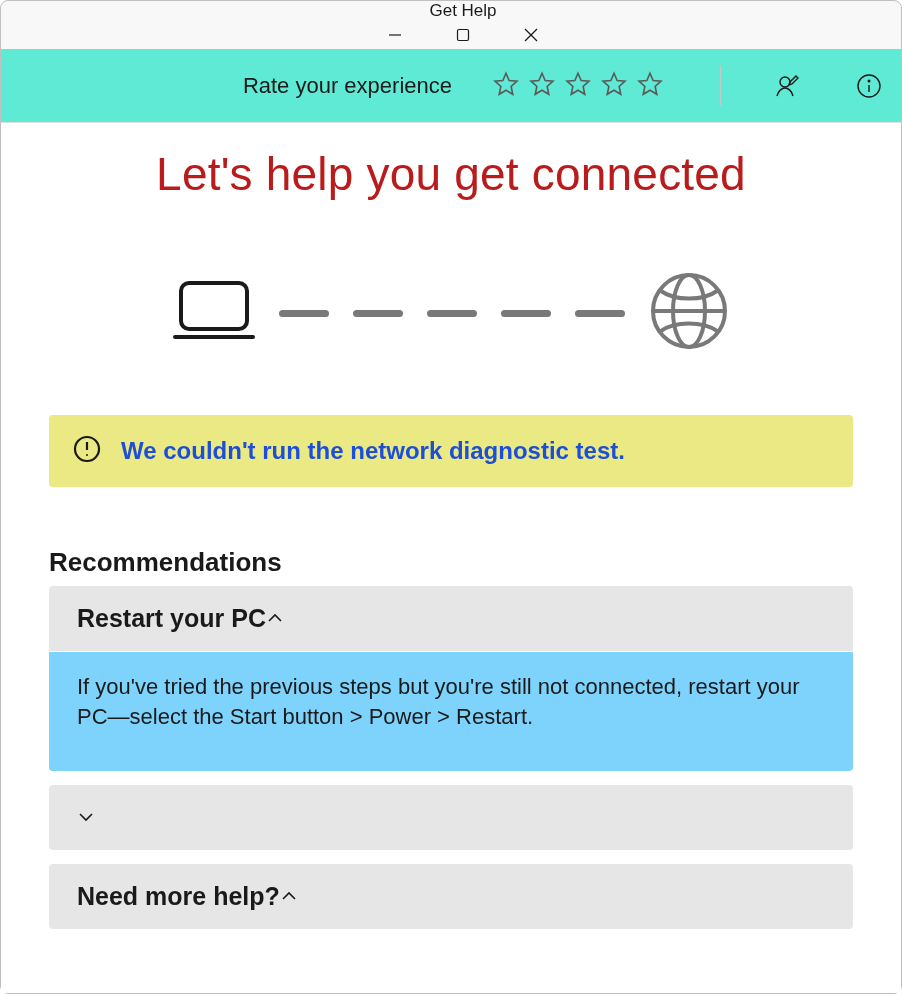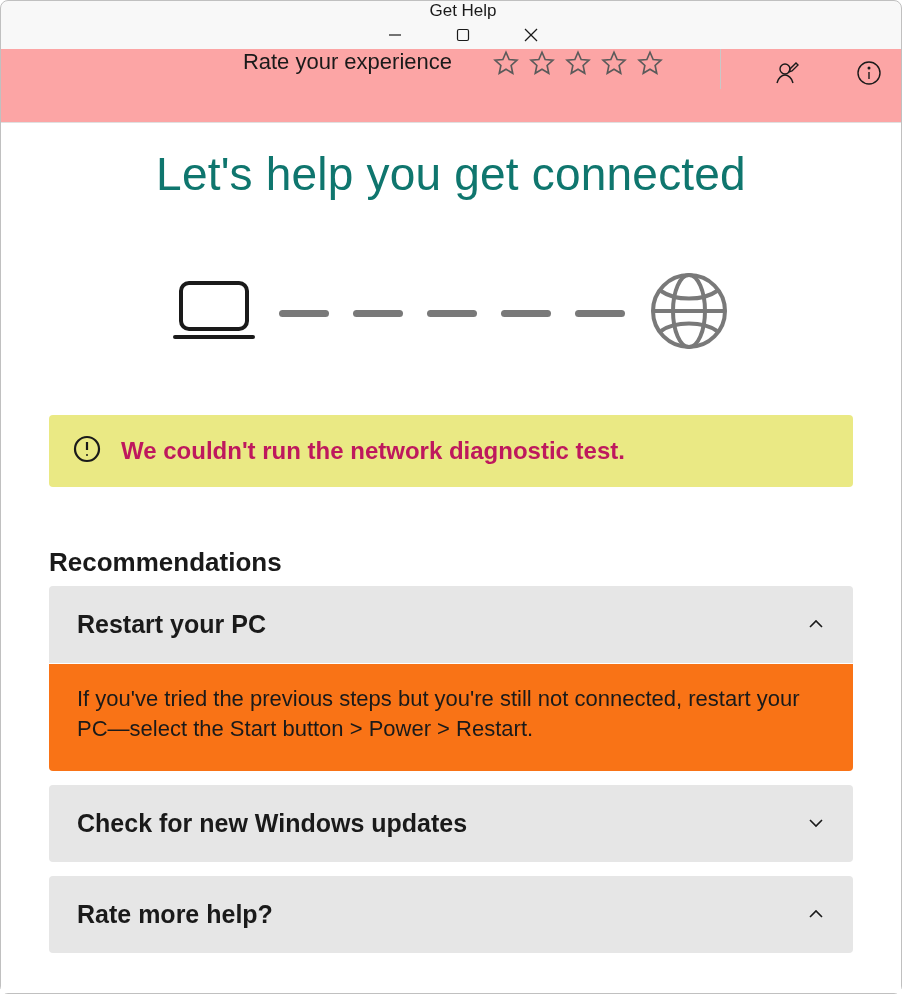--- a/index.html
+++ b/index.html
@@ -41,25 +41,25 @@
     height: 100%;
     display: flex;
     align-items: center;
     justify-content: center;
     color: #1a1a1a;
   }
   .win-btn svg { stroke: #1a1a1a; }
   .toolbar {
     height: 74px;
     display: flex;
-    align-items: flex-start;
+    align-items: center;
     justify-content: flex-end;
     padding-right: 8px;
     border-bottom: 1px solid #d9d9d9;
-    background: #fca5a5;
+    background: #5eead4;
     position: relative;
     gap: 32px;
   }
   .toolbar::after {
     content: "";
     position: absolute;
     left: 0; right: 0; bottom: -1px;
     height: 1px;
     background: linear-gradient(#e0e0e0, #e0e0e0);
   }
@@ -87,21 +87,21 @@
     flex: 1;
     background: #ffffff;
     overflow: hidden;
     padding: 4px 48px 0 48px;
   }
   .page-title {
     text-align: center;
     font-size: 46px;
     font-weight: 400;
     margin-top: 20px;
-    color: #0f766e;
+    color: #b91c1c;
     letter-spacing: 0.2px;
   }
   .diagram {
     display: flex;
     align-items: center;
     justify-content: center;
     gap: 24px;
     margin: 70px 0 60px 0;
   }
   .dashes { display: flex; gap: 24px; }
@@ -116,50 +116,50 @@
     border-radius: 4px;
     padding: 20px 24px;
     display: flex;
     align-items: center;
     gap: 20px;
     margin: 0 0 60px 0;
   }
   .alert-text {
     font-size: 24px;
     font-weight: 600;
-    color: #be185d;
+    color: #1d4ed8;
   }
   .rec-heading {
     font-size: 26px;
     font-weight: 600;
     margin-bottom: 8px;
     margin-top: 31px;
   }
   .rec-sub {
     font-size: 22px;
     font-weight: 400;
     margin-bottom: 40px;
   }
   .accordion {
     margin-bottom: 14px;
     border-radius: 4px;
     overflow: hidden;
   }
   .acc-header {
     background: #e6e6e6;
-    padding: 24px 28px;
-    display: flex;
-    align-items: center;
-    justify-content: space-between;
+    padding: 18px 28px;
+    display: flex;
+    align-items: center;
+    justify-content: flex-start;
     font-size: 25px;
     font-weight: 600;
   }
   .acc-body {
-    background: #f97316;
-    padding: 20px 28px 28px 28px;
+    background: #7dd3fc;
+    padding: 20px 28px 40px 28px;
     font-size: 22px;
     line-height: 1.35;
     border-top: 1px solid #ffffff;
   }
   .chev svg { width: 18px; height: 18px; }
 </style>
 </head>
 <body>
 
 <div class="window-frame">
@@ -281,32 +281,31 @@
           <svg viewBox="0 0 18 18" fill="none" stroke="#1a1a1a" stroke-width="1.6">
               <polyline points="3 12 9 6 15 12"></polyline>
             </svg>
         </span>
       </div>
       <div class="acc-body">If you've tried the previous steps but you're still not connected, restart your PC—select the Start button &gt; Power &gt; Restart.</div>
     </div>
 
     <div class="accordion">
       <div class="acc-header">
-        <span>Check for new Windows updates</span>
         <span class="chev">
           <svg viewBox="0 0 18 18" fill="none" stroke="#1a1a1a" stroke-width="1.6">
               <polyline points="3 6 9 12 15 6"></polyline>
             </svg>
         </span>
       </div>
     </div>
 
     <div class="accordion">
       <div class="acc-header">
-        <span>Rate more help?</span>
+        <span>Need more help?</span>
         <span class="chev">
           <svg viewBox="0 0 18 18" fill="none" stroke="#1a1a1a" stroke-width="1.6">
               <polyline points="3 12 9 6 15 12"></polyline>
             </svg>
         </span>
       </div>
     </div>
 
   </div>
 </div>

